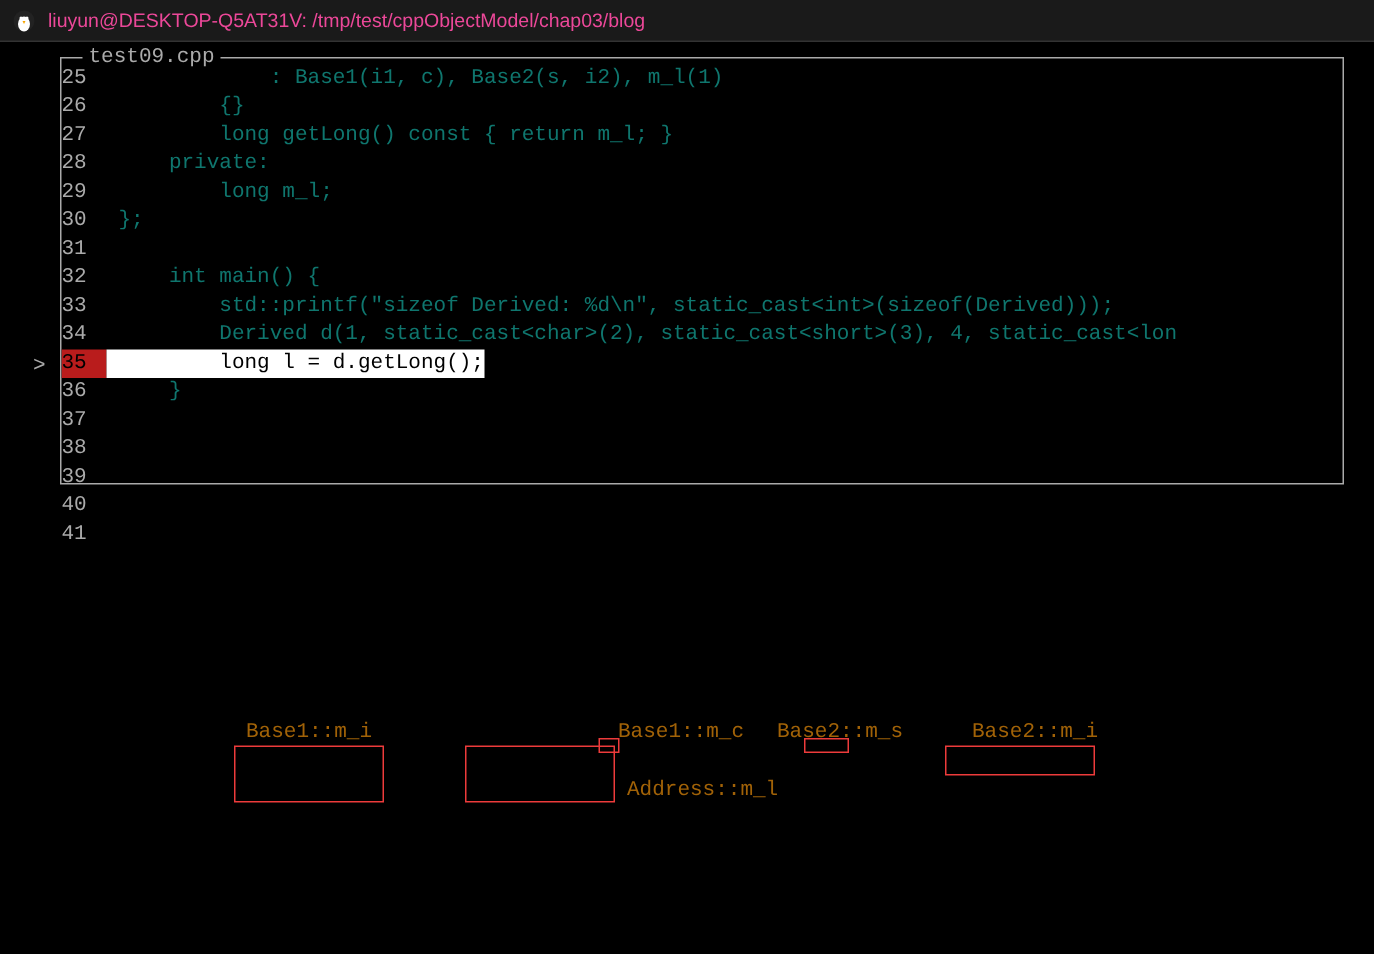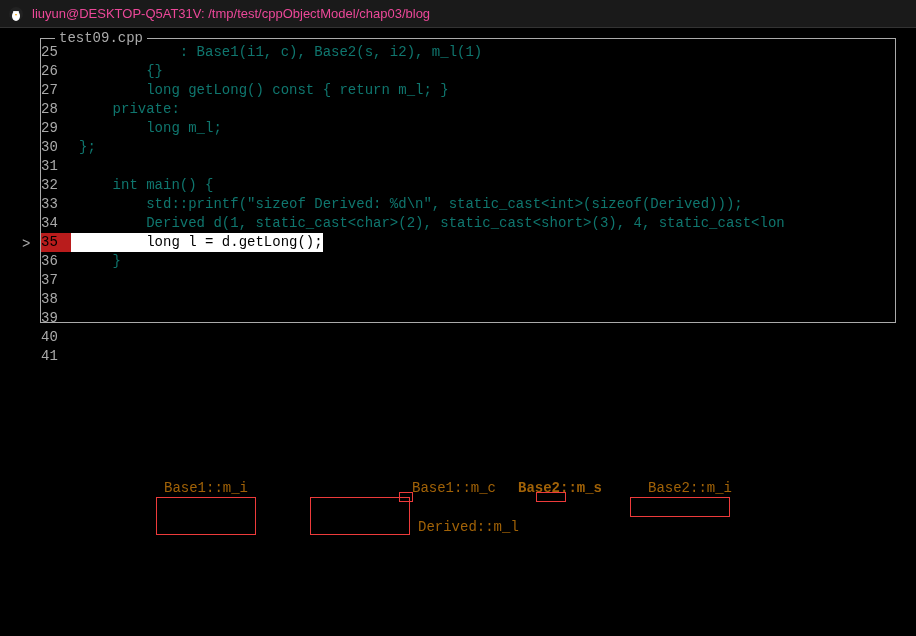--- a/index.html
+++ b/index.html
@@ -128,22 +128,22 @@
   
   
   
   
   
   
   
 
   <span class="annotation-red" style="left:164px; top:145px;">Base1::m_i</span>
   <span class="annotation-red" style="left:372px; top:145px;margin-left:40px;">Base1::m_c</span>
-  <span class="annotation-red" style="left:518px; top:145px;font-weight:bold;">Base2::m_s</span>
+  <span class="annotation-red" style="left:518px; top:145px;">Base2::m_s</span>
   <span class="annotation-red" style="left:648px; top:145px;">Base2::m_i</span>
-  <span class="annotation-red" style="left:418px; top:184px;">Derived::m_l</span>
+  <span class="annotation-red" style="left:418px; top:184px;">Address::m_l</span>
 
   <div class="redbox" style="left:156px; top:162px; width:100px; height:38px;"></div>
   <div class="redbox" style="left:310px; top:162px; width:100px; height:38px;"></div>
   <div class="redbox" style="left:630px; top:162px; width:100px; height:20px;"></div>
   <div class="redbox" style="left:399px; top:157px; width:14px; height:10px;"></div>
   <div class="redbox" style="left:536px; top:157px; width:30px; height:10px;"></div>
 </div>
 
 </body></html>

